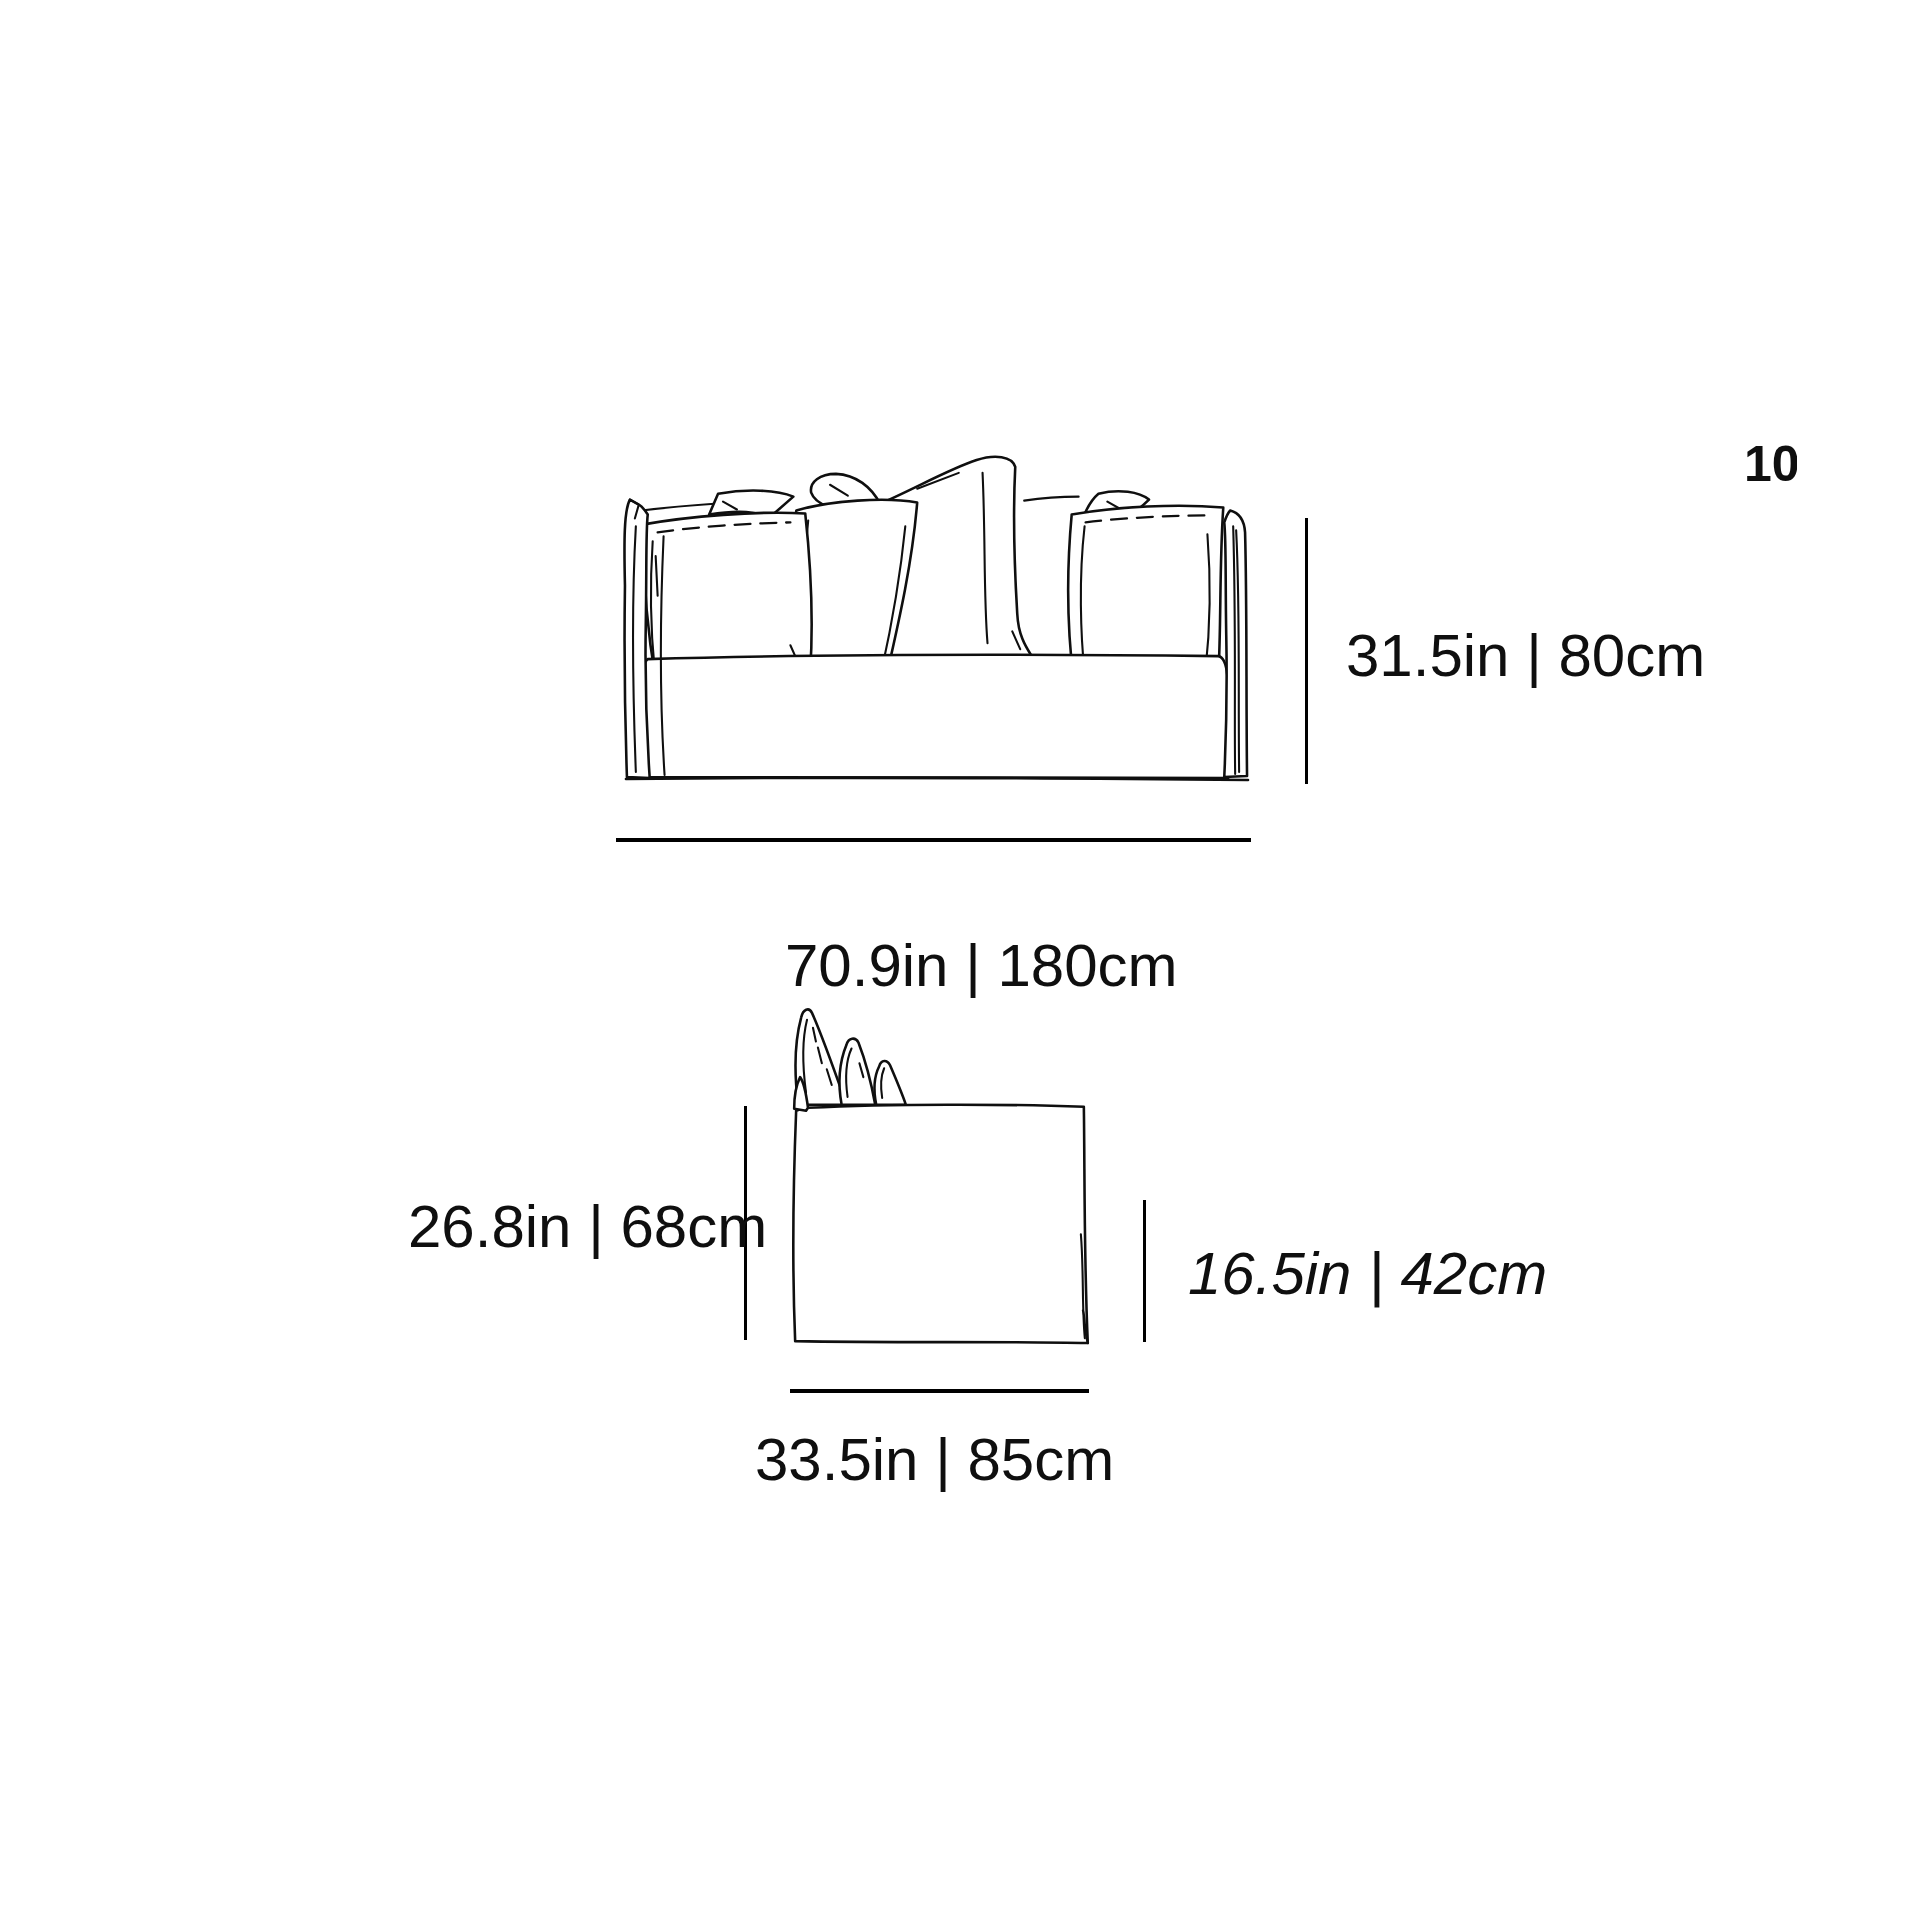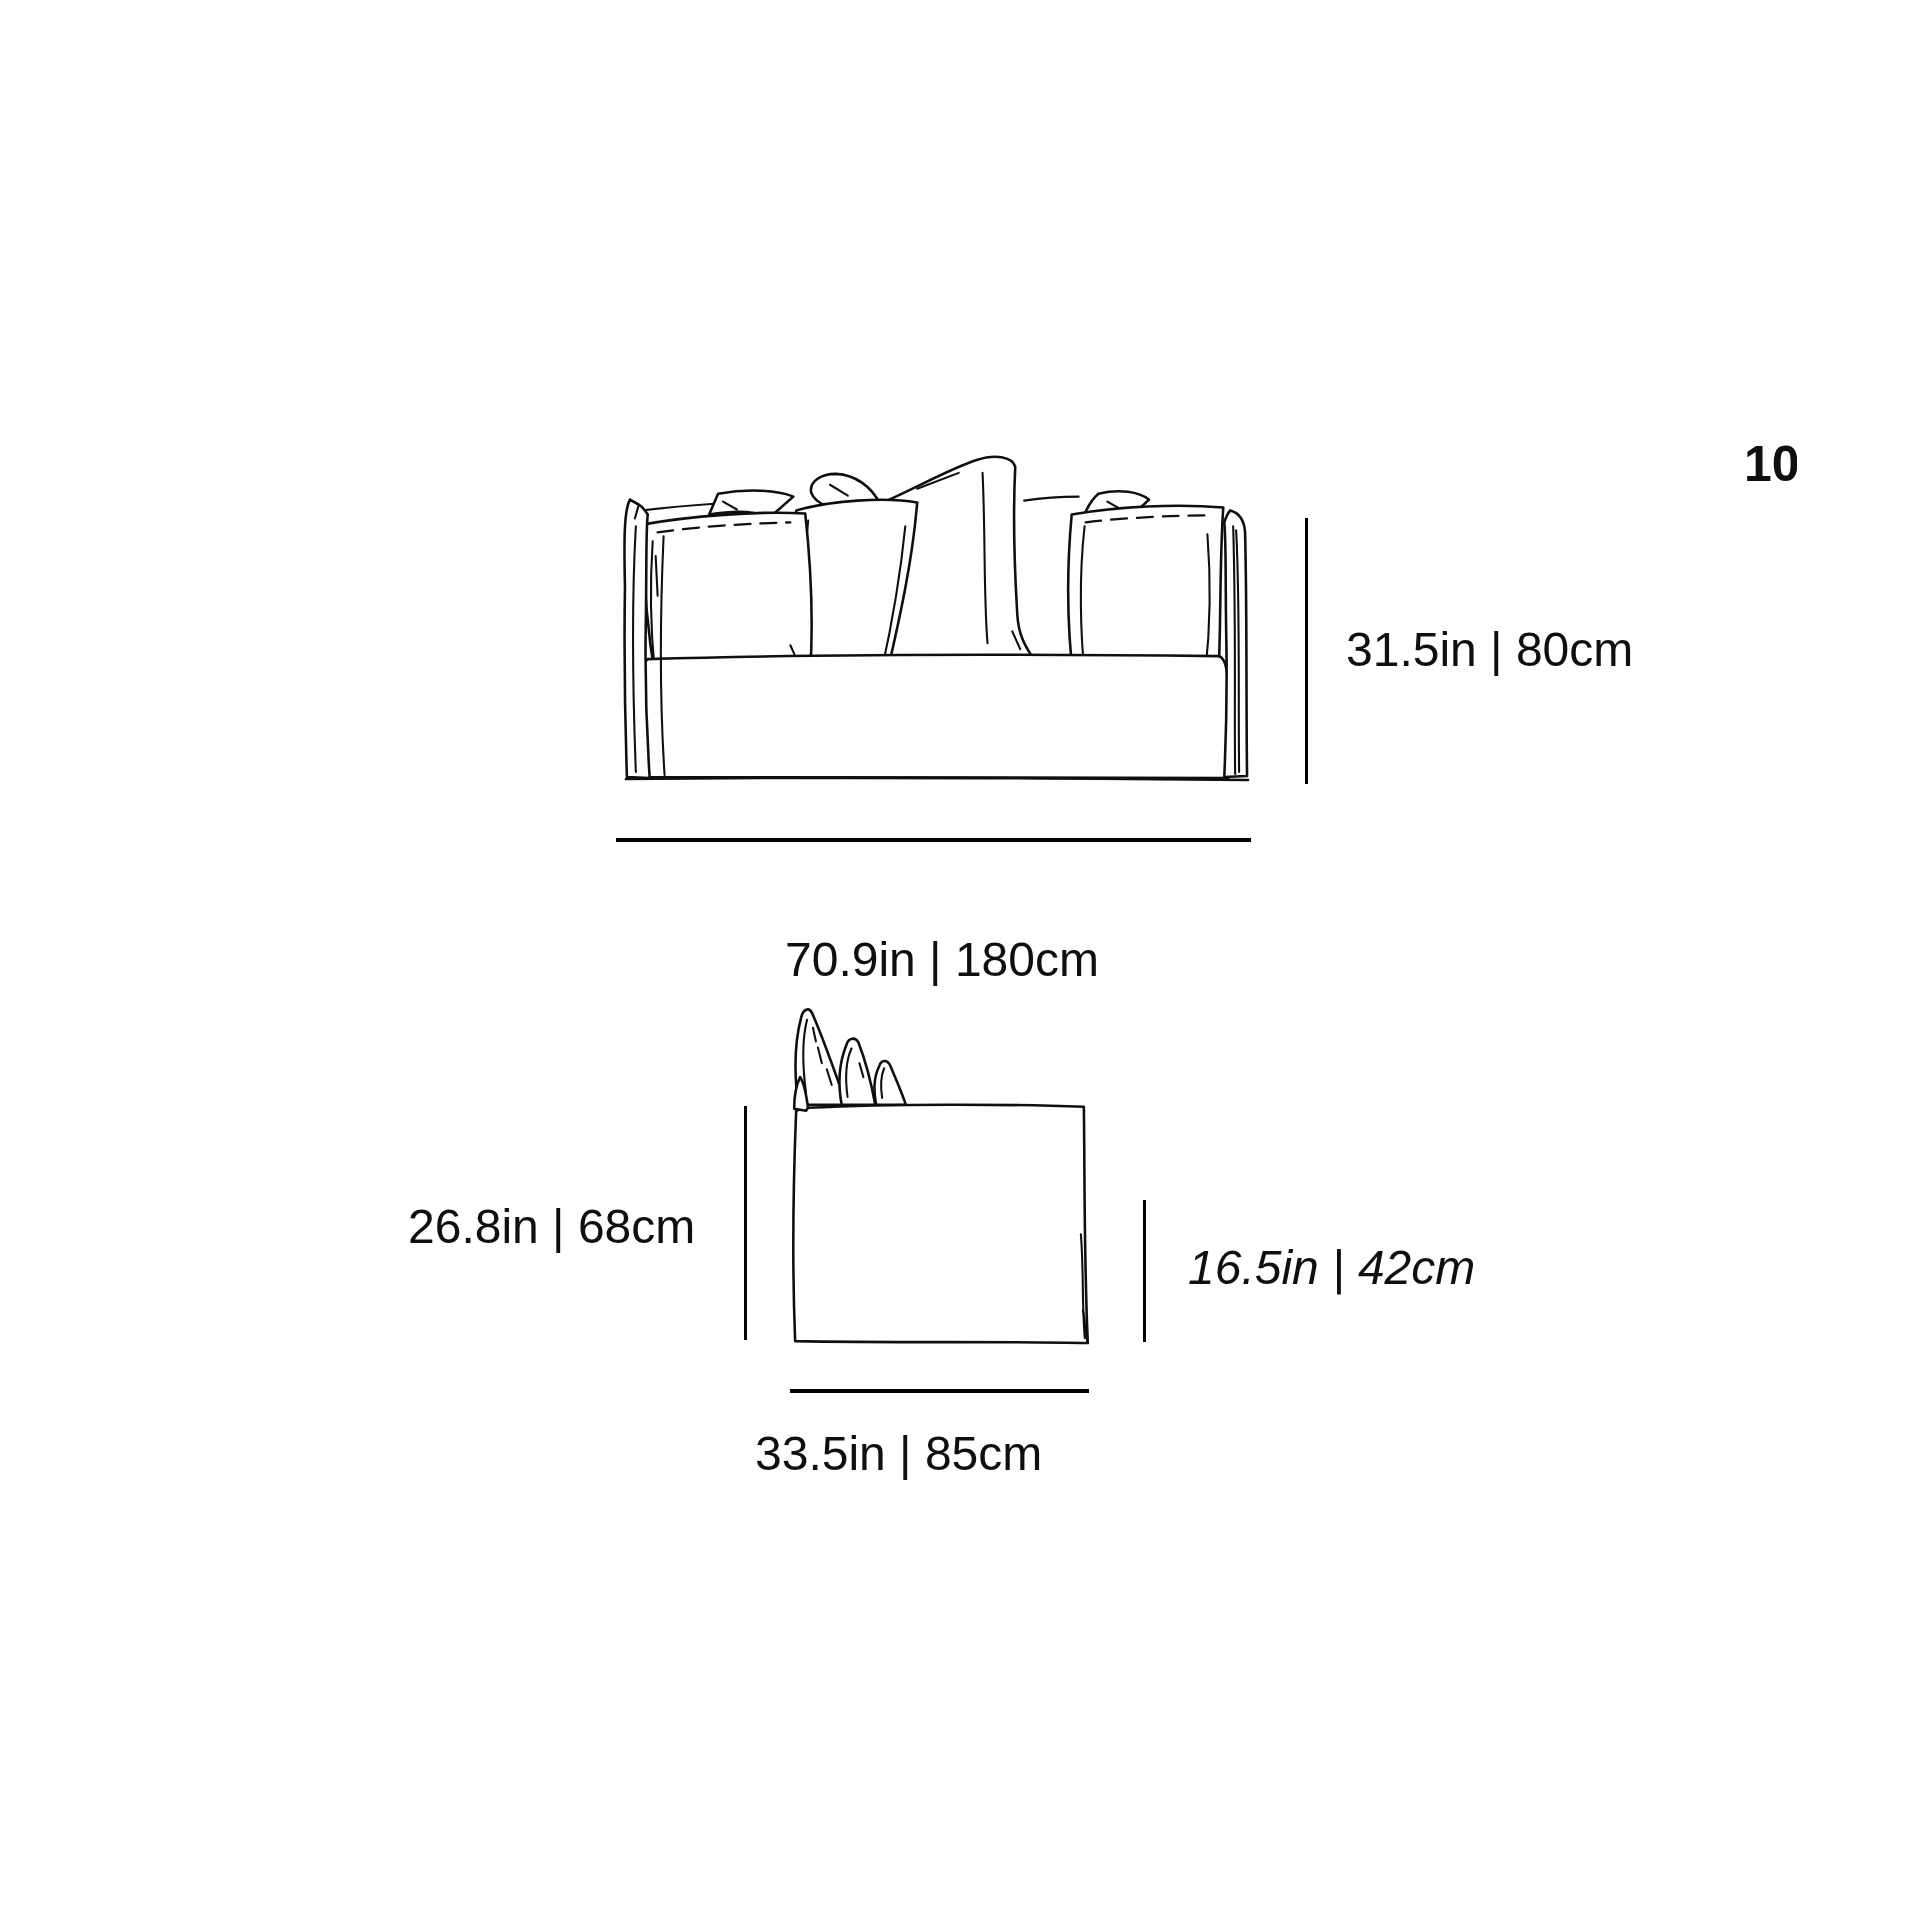--- a/index.html
+++ b/index.html
@@ -16,21 +16,21 @@
     font-family:"Liberation Sans", sans-serif;
     color:var(--ink);
     overflow:hidden;
   }
   .page-number{
     position:absolute;left:1744px;top:439px;
     font-size:50px;font-weight:700;line-height:1;color:var(--ink);
   }
   .dim-label{
     position:absolute;
-    font-size:48px;font-weight:400;line-height:1;
+    font-size:60px;font-weight:400;line-height:1;
     color:var(--ink);white-space:nowrap;letter-spacing:0;
   }
   .dim-line{position:absolute;background:var(--dim);}
   svg{position:absolute;display:block;}
   .sketch{fill:none;stroke:var(--ink);stroke-width:2.6;stroke-linecap:round;stroke-linejoin:round;}
   .sketch-fill{fill:#ffffff;stroke:var(--ink);stroke-width:2.6;stroke-linecap:round;stroke-linejoin:round;}
   .seam{fill:none;stroke:var(--ink);stroke-width:2.3;stroke-dasharray:16 10;stroke-linecap:round;}
   .thin{stroke-width:2.1;}
 </style>
 </head>
@@ -157,21 +157,21 @@
         C 306,170 305,255 309,345 C 225,343 110,345 13,343
         C 10,270 11,185 14,110 C 18,108 22,107 26,107 Z"></path>
       <path class="sketch-fill" d="M 12,108 C 12,95 14,84 18,76
         C 21,80 24,92 26,107 L 24,110 Z"></path>
       <path class="sketch thin" d="M 302,235 C 305,272 303,310 306,340"></path>
       <path class="sketch thin" d="M 309,345 C 305,332 307,320 304,312"></path>
     </g>
   </svg>
 
   <div class="dim-line" style="left:744px;top:1106px;width:3px;height:234px;"></div>
-  <div class="dim-label" style="left:408px;top:1197px;margin-top:6px;">26.8in | 68cm</div>
+  <div class="dim-label" style="left:408px;top:1197px;">26.8in | 68cm</div>
 
   <div class="dim-line" style="left:1143px;top:1200px;width:3px;height:142px;"></div>
   <div class="dim-label" style="left:1188px;top:1244px;font-style:italic;">16.5in | 42cm</div>
 
   <div class="dim-line" style="left:790px;top:1389px;width:299px;height:4px;"></div>
   <div class="dim-label" style="left:755px;top:1430px;">33.5in | 85cm</div>
 
 </div>
 
 

